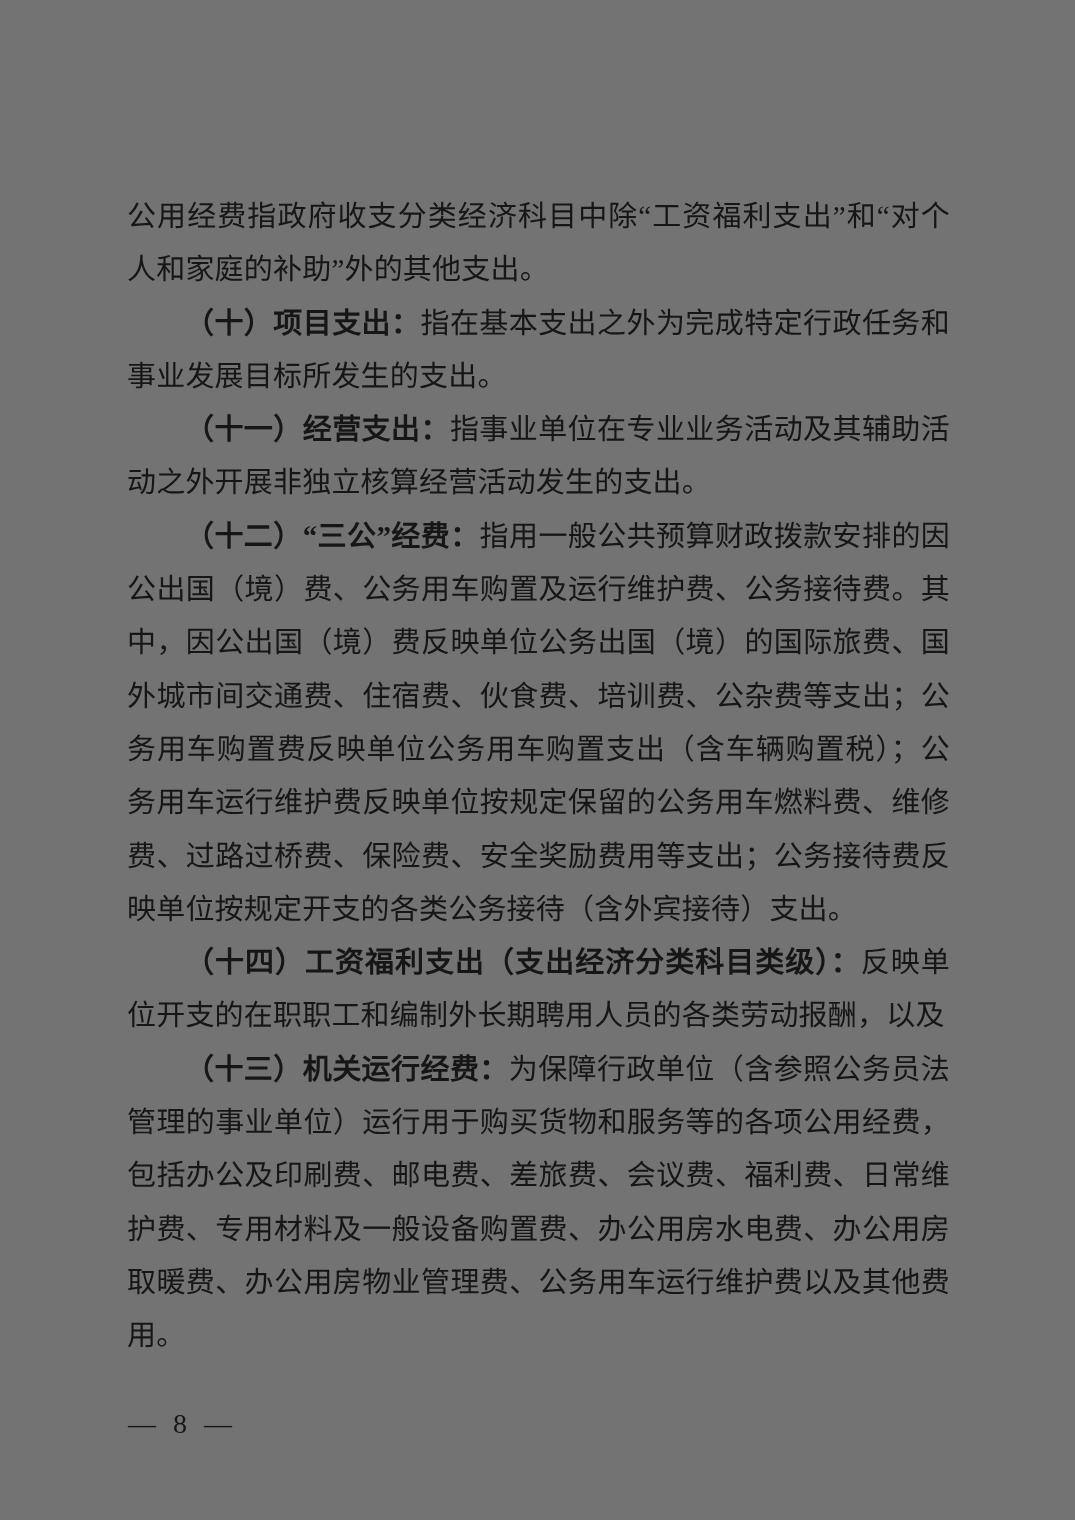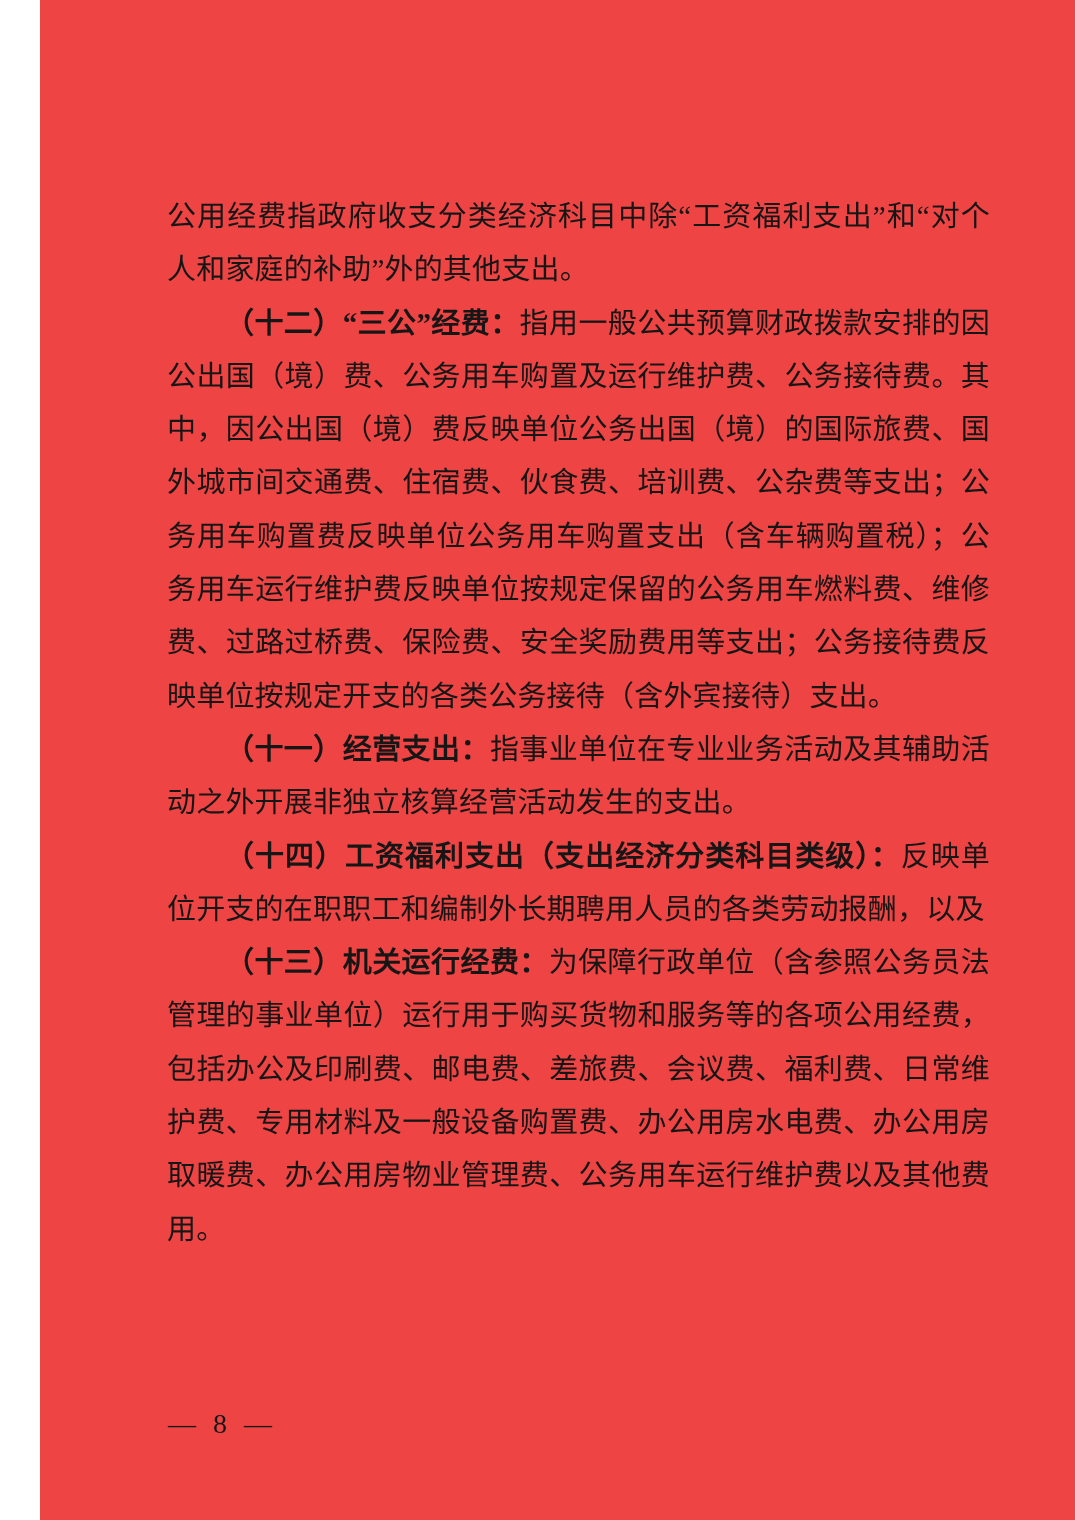--- a/index.html
+++ b/index.html
@@ -11,22 +11,21 @@
     width: 1075px;
     height: 1520px;
     position: relative;
     font-family: "Liberation Serif", "DejaVu Serif", serif;
     color: #161616;
     overflow: hidden;
   }
   .page {
     position: absolute;
     inset: 0;
-    background: #ef4444;
-    margin-left: 40px;
+    background: #737373;
   }
   .text-block {
     position: absolute;
     left: 127px;
     top: 190px;
     width: 823px;
   }
   .para {
     margin: 0;
     font-size: 29px;
@@ -52,19 +51,20 @@
     color: #161616;
     white-space: pre;
   }
 </style>
 </head>
 <body>
 
 <div class="page">
   <main class="text-block">
     <p class="para no-indent"><span class="lead"></span><span>公用经费指政府收支分类经济科目中除“工资福利支出”和“对个人和家庭的补助”外的其他支出。</span></p>
+    <p class="para"><span class="lead">（十）项目支出：</span><span>指在基本支出之外为完成特定行政任务和事业发展目标所发生的支出。</span></p>
+    <p class="para"><span class="lead">（十一）经营支出：</span><span>指事业单位在专业业务活动及其辅助活动之外开展非独立核算经营活动发生的支出。</span></p>
     <p class="para"><span class="lead">（十二）“三公”经费：</span><span>指用一般公共预算财政拨款安排的因公出国（境）费、公务用车购置及运行维护费、公务接待费。其中，因公出国（境）费反映单位公务出国（境）的国际旅费、国外城市间交通费、住宿费、伙食费、培训费、公杂费等支出；公务用车购置费反映单位公务用车购置支出（含车辆购置税）；公务用车运行维护费反映单位按规定保留的公务用车燃料费、维修费、过路过桥费、保险费、安全奖励费用等支出；公务接待费反映单位按规定开支的各类公务接待（含外宾接待）支出。</span></p>
-    <p class="para"><span class="lead">（十一）经营支出：</span><span>指事业单位在专业业务活动及其辅助活动之外开展非独立核算经营活动发生的支出。</span></p>
     <p class="para"><span class="lead">（十四）工资福利支出（支出经济分类科目类级）：</span><span>反映单位开支的在职职工和编制外长期聘用人员的各类劳动报酬，以及</span></p>
     <p class="para"><span class="lead">（十三）机关运行经费：</span><span>为保障行政单位（含参照公务员法管理的事业单位）运行用于购买货物和服务等的各项公用经费，包括办公及印刷费、邮电费、差旅费、会议费、福利费、日常维护费、专用材料及一般设备购置费、办公用房水电费、办公用房取暖费、办公用房物业管理费、公务用车运行维护费以及其他费用。</span></p>
   </main>
   <footer class="page-footer">— 8 —</footer>
 </div>
 
 </body></html>

